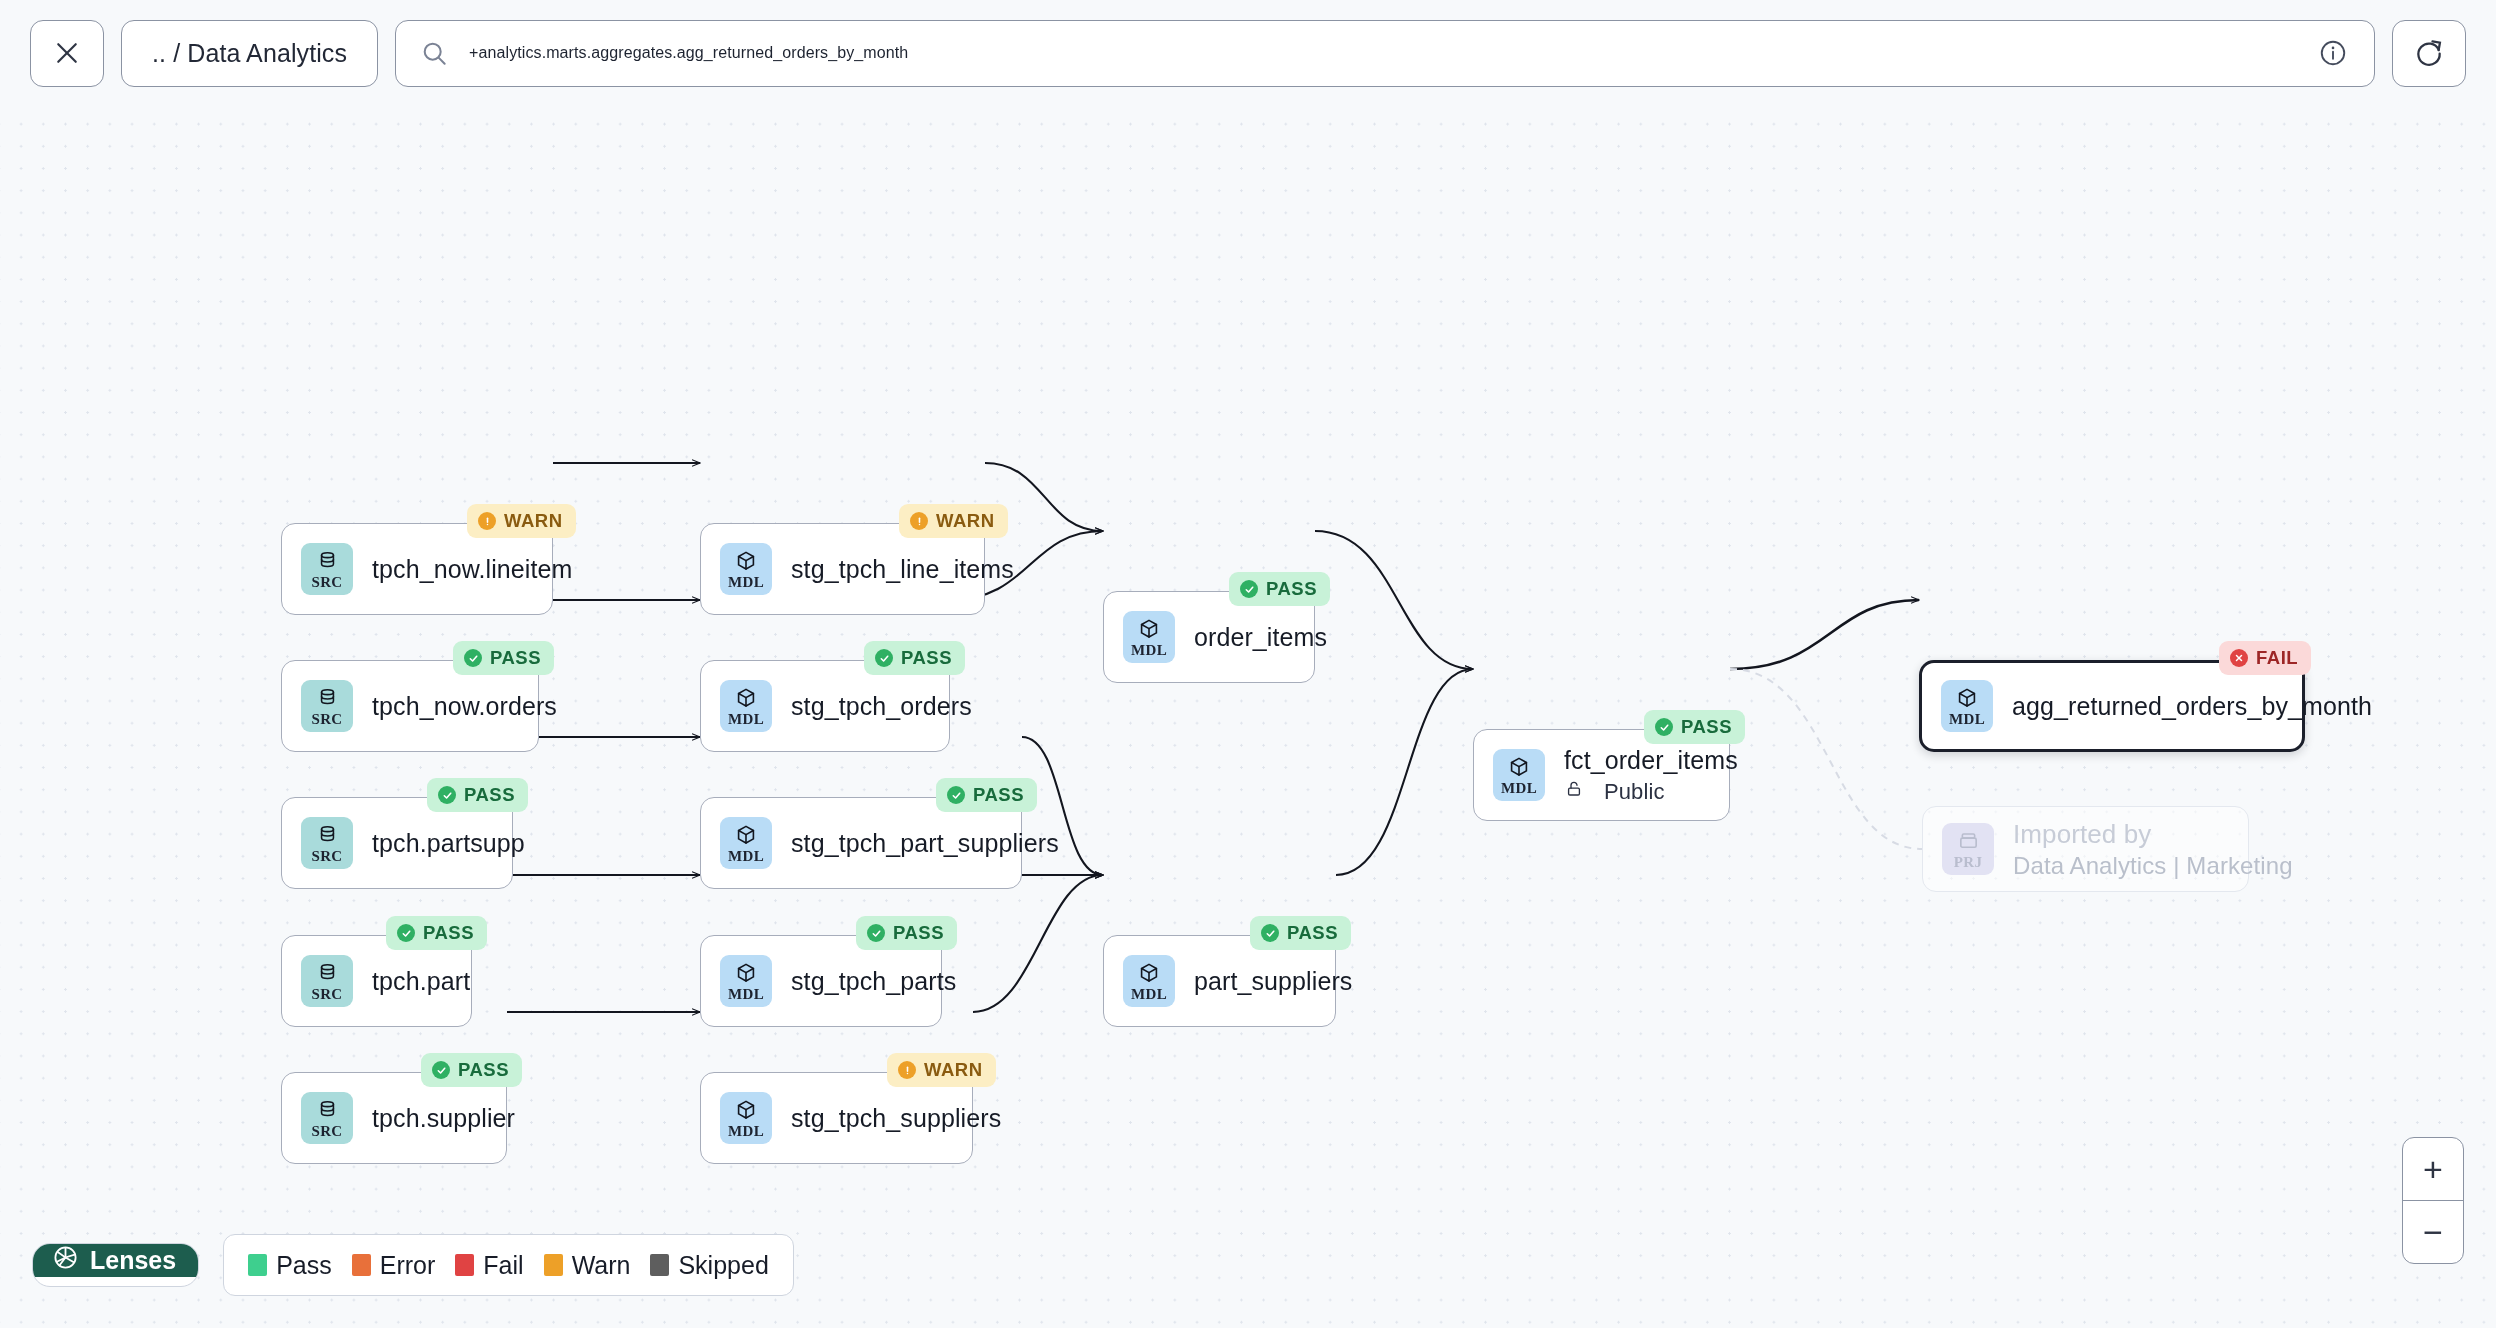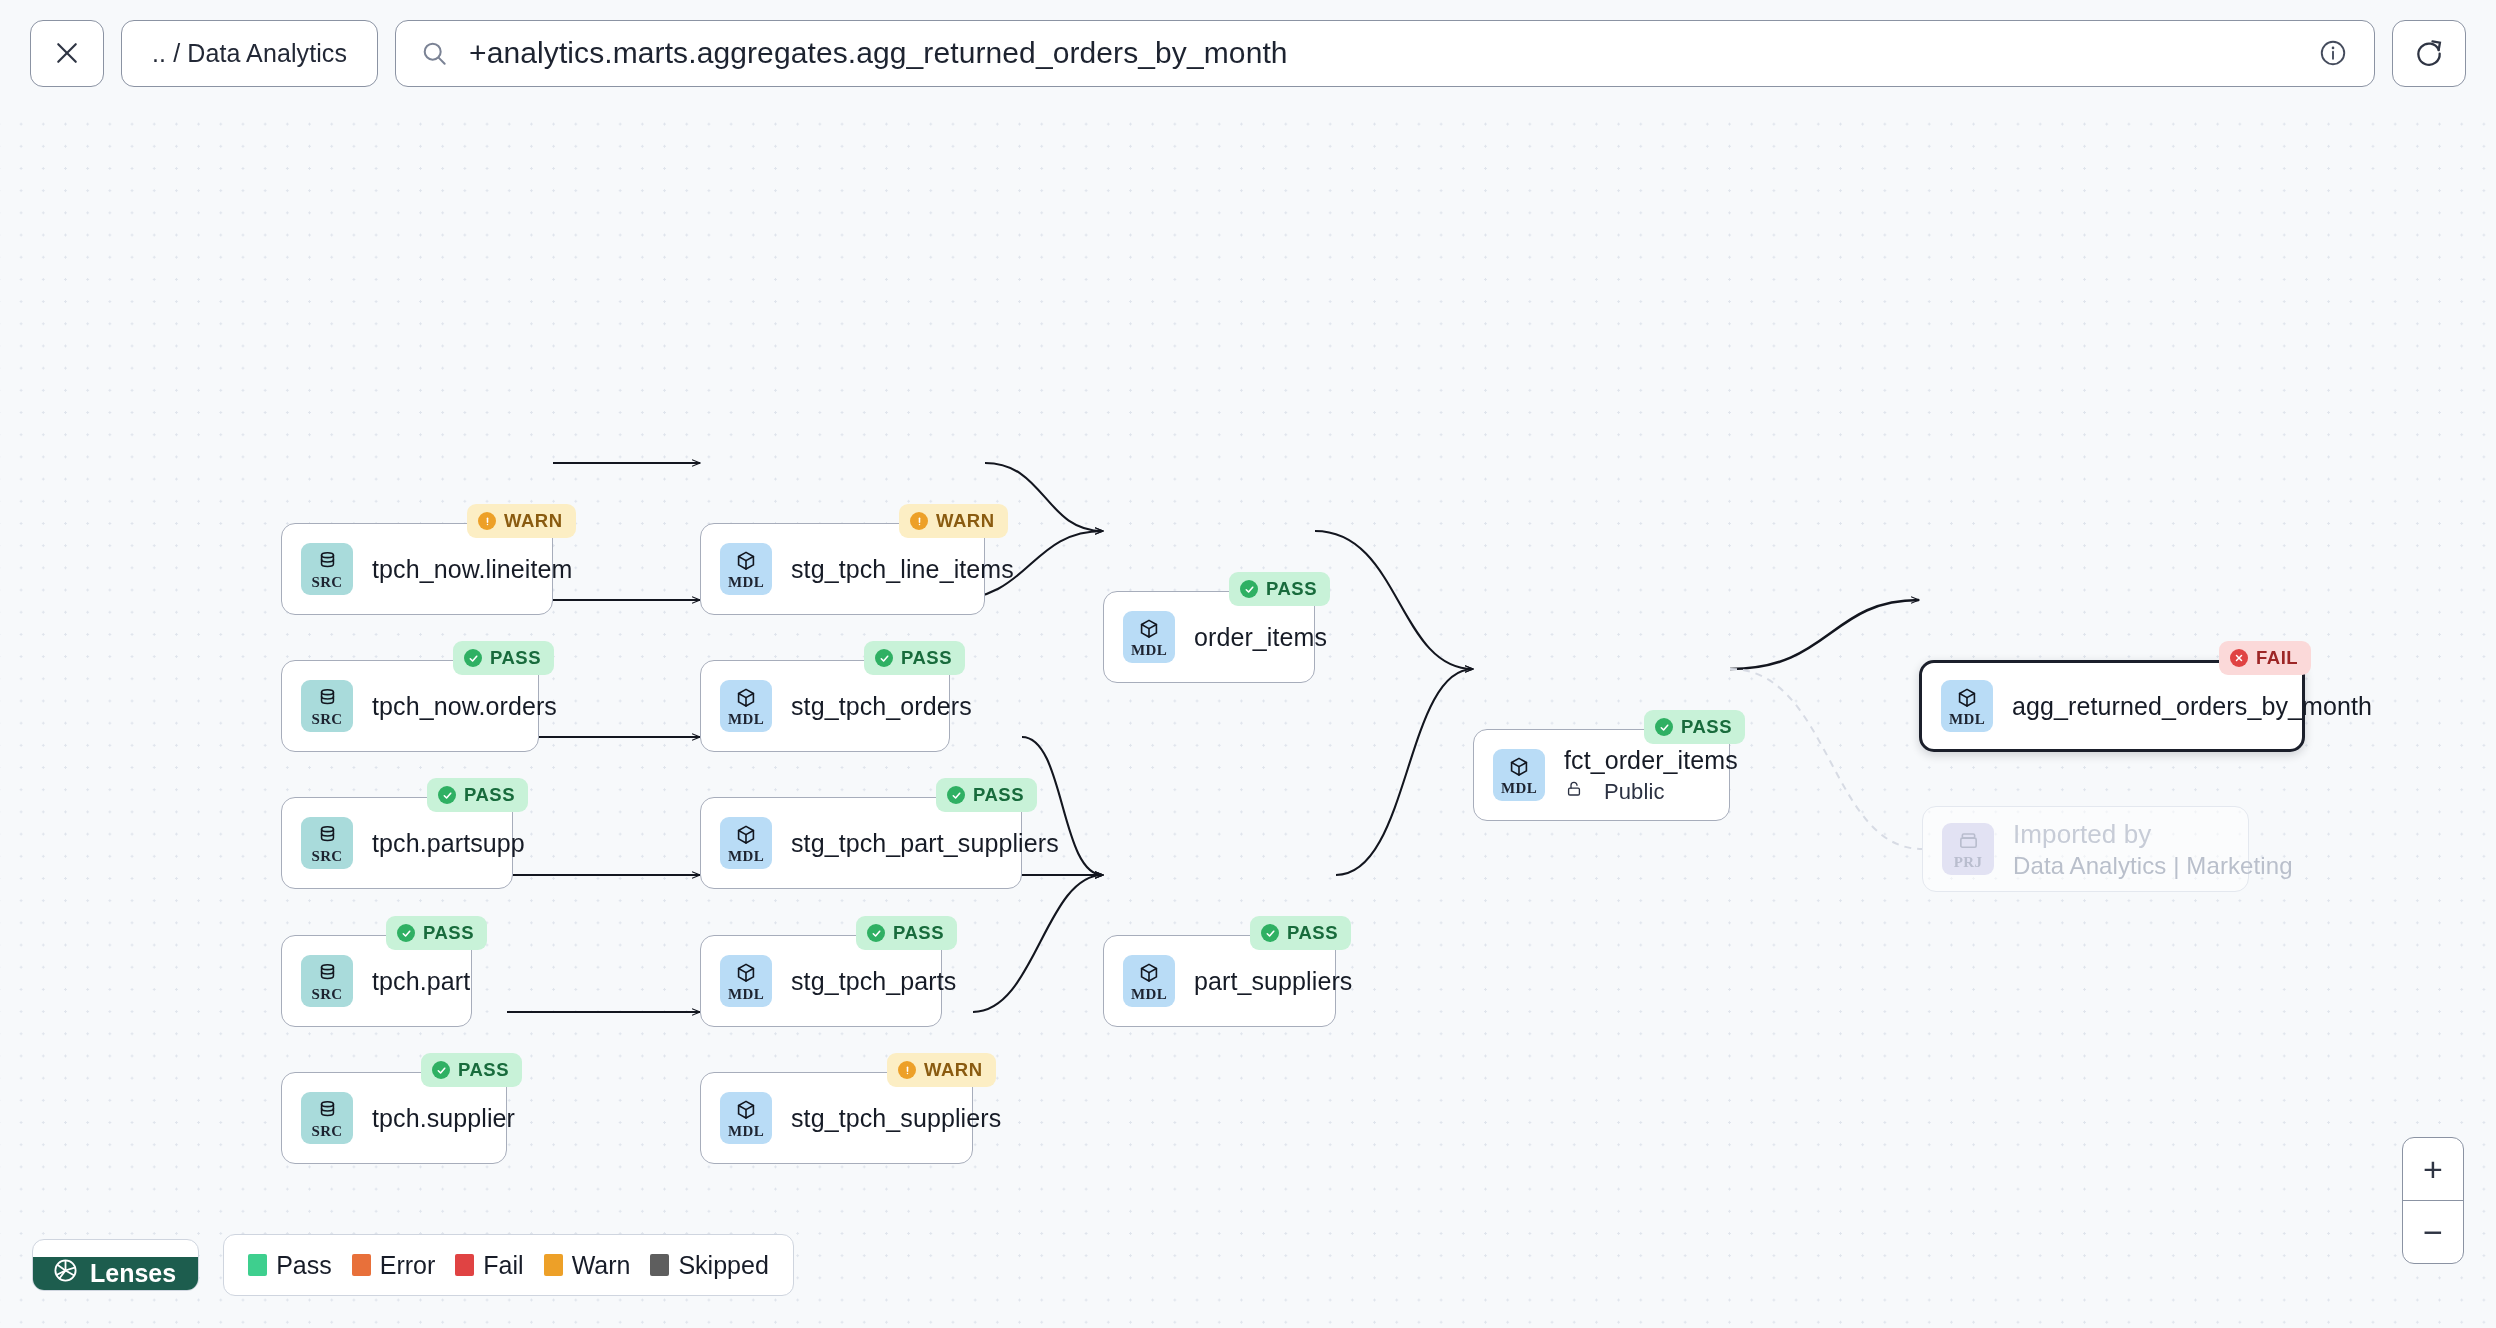--- a/index.html
+++ b/index.html
@@ -42,21 +42,21 @@
     border: 1.6px solid #8b93a3;
     border-radius: 13px;
     height: 67px;
     display: flex; align-items: center;
     padding: 0 26px 0 24px;
     gap: 20px;
     min-width: 0;
   }
   .search-value {
     flex: 1 1 auto;
-    font-size: 30px;
+    font-size: 16px;
     color: #1d2330;
     letter-spacing: 0.1px;
     white-space: nowrap; overflow: hidden; text-overflow: ellipsis;
   }
   .refresh-btn { width: 74px; }
   .icon-svg { display: block; }
 
   
   .canvas {
     position: absolute; left: 0; top: 106px;
@@ -150,23 +150,23 @@
   .badge.fail { background: #fbd9d9; color: #9d2626; }
   .badge.fail .dot { background: #e04343; }
 
   
   .bottombar {
     position: absolute; left: 32px; bottom: 32px;
     display: flex; align-items: center; gap: 24px;
     z-index: 40;
   }
   .lens-group {
-    display: flex; align-items: flex-end;
-    height: 52px;
-    border-radius: 12px;
+    display: flex; align-items: flex-start;
+    height: 44px;
+    border-radius: 18px;
     overflow: hidden;
     border: 1.4px solid #cfd5df;
     background: #fff;
   }
   .lens-btn {
     background: #1d5d4e; color: #fff;
     display: flex; align-items: center; gap: 11px;
     padding: 0 22px 0 19px;
     font-size: 25px; font-weight: 600;
     cursor: pointer;

